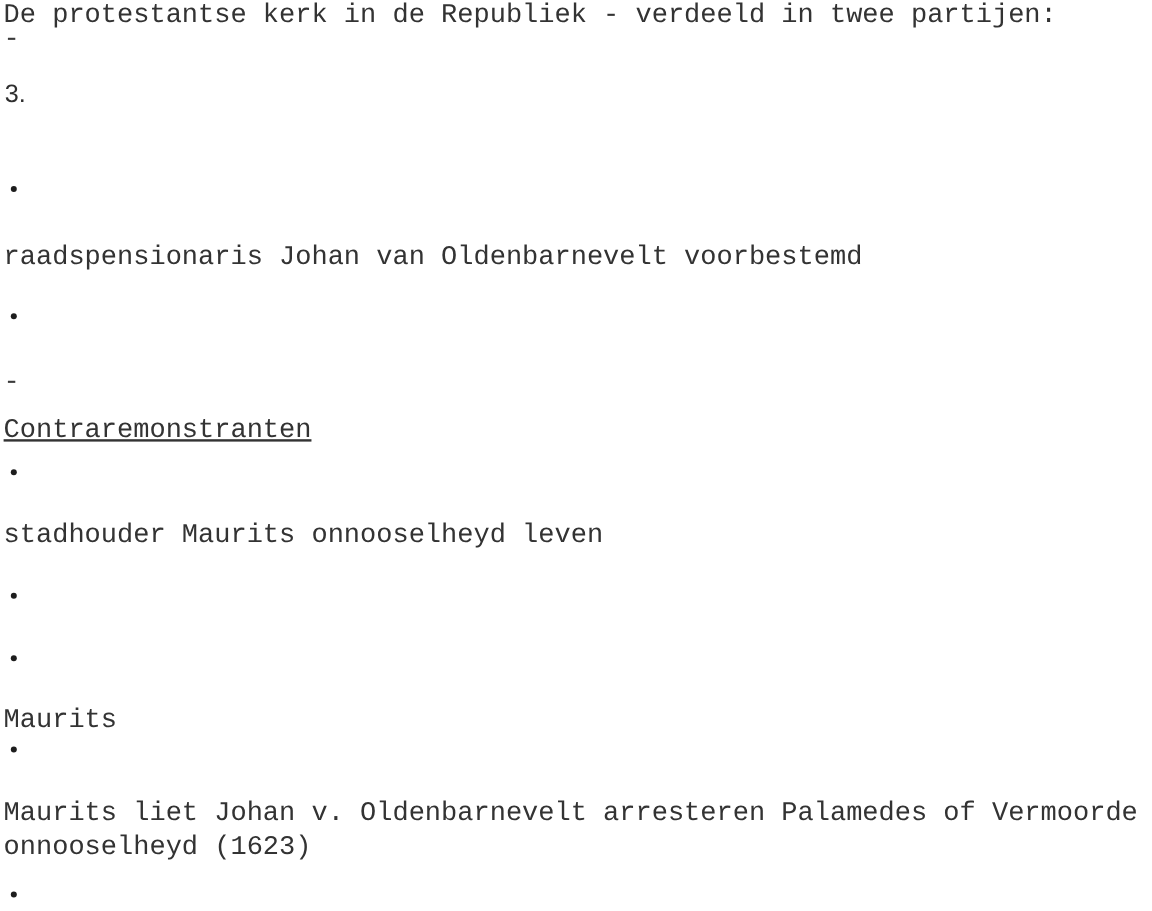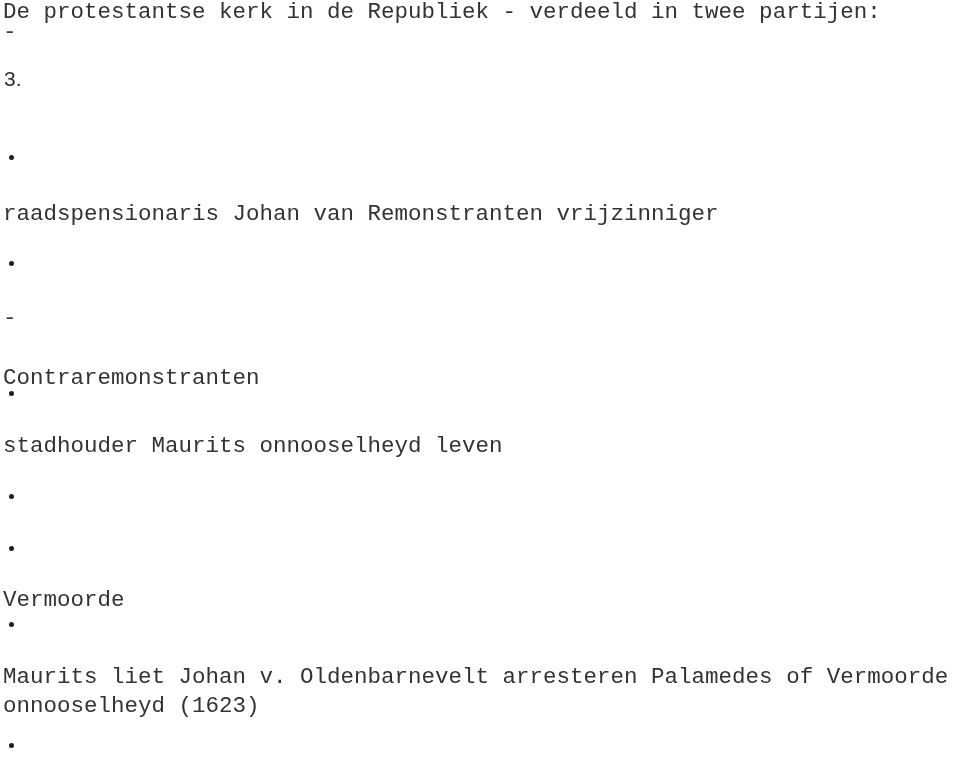--- a/index.html
+++ b/index.html
@@ -78,37 +78,37 @@
 
   <div class="run body" style="left:3px; top:-2px;">De protestantse kerk in de Republiek - verdeeld in twee partijen:</div>
 
   <div class="run marker-dash" style="left:3px; top:18px;">-</div>
 
   <div class="run marker-num" style="left:4px; top:64px;">3.</div>
 
 
   <div class="bullet" style="left:9px; top:155px;"></div>
 
-  <div class="run body" style="left:3px; top:200px;">raadspensionaris Johan van Remonstranten vrijzinniger</div>
+  <div class="run body" style="left:3px; top:200px;">raadspensionaris Johan van Oldenbarnevelt voorbestemd</div>
 
   <div class="bullet" style="left:9px; top:261px;"></div>
 
   <div class="run marker-dash" style="left:3px; top:304px;">-</div>
 
-  <div class="run body" style="left:3px; top:364px;">Contraremonstranten</div>
+  <div class="run body" style="left:3px; top:344px;text-decoration:underline;">Contraremonstranten</div>
 
   <div class="bullet" style="left:9px; top:391px;"></div>
 
   <div class="run body" style="left:3px; top:432px;">stadhouder Maurits onnooselheyd leven</div>
 
   <div class="bullet" style="left:9px; top:494px;"></div>
 
   <div class="bullet" style="left:9px; top:546px;"></div>
 
-  <div class="run body" style="left:3px; top:586px;">Vermoorde</div>
+  <div class="run body" style="left:3px; top:586px;">Maurits</div>
 
   <div class="bullet" style="left:9px; top:622px;"></div>
 
   <div class="run body wrap" style="left:3px; top:663px;">Maurits liet Johan v. Oldenbarnevelt arresteren Palamedes of Vermoorde onnooselheyd (1623)</div>
 
   <div class="bullet" style="left:9px; top:743px;"></div>
 
 </div>
 
 </body></html>

